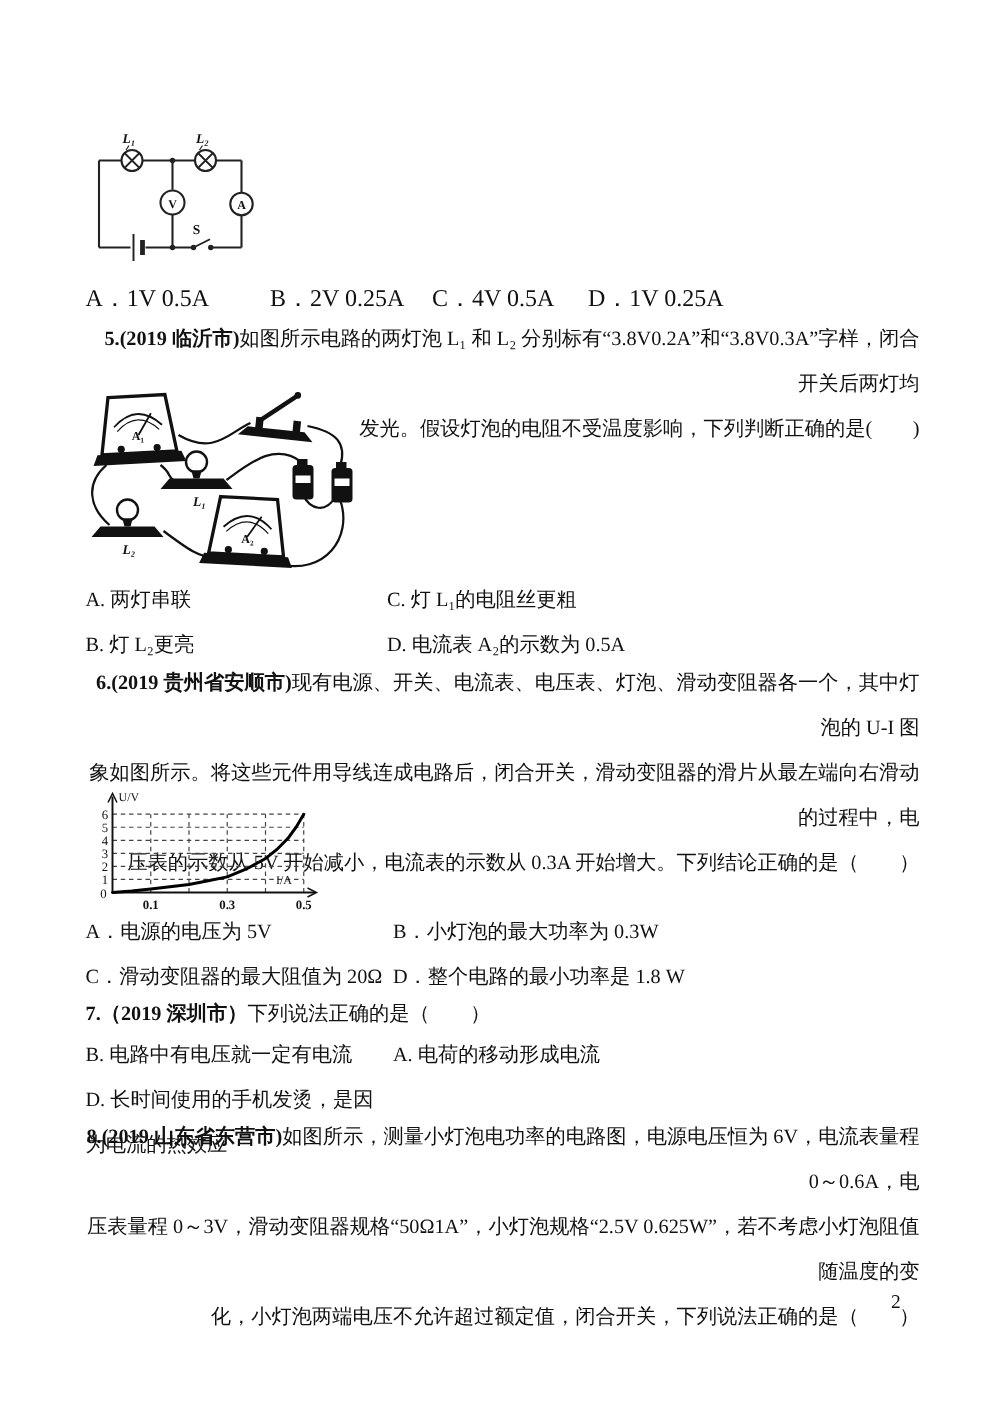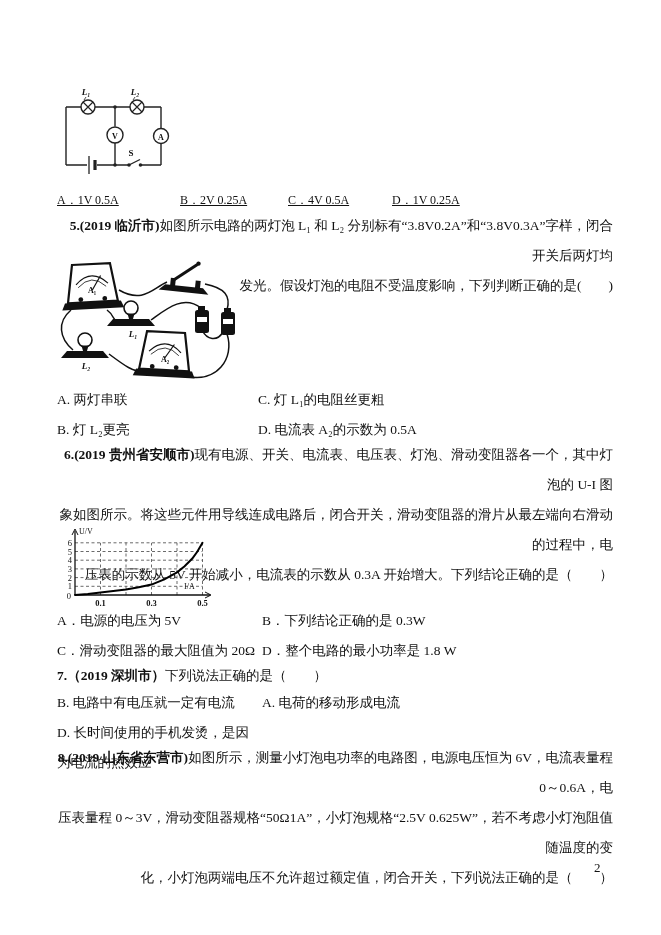--- a/index.html
+++ b/index.html
@@ -11,21 +11,21 @@
   }
   .abs { position:absolute; }
   .para {
     white-space:pre-line;
     font-size:13.5px; line-height:30px;
     width:556px; text-align:right;
   }
   .prefix { font-weight:bold; }
   .opt-row4 {
     display:grid; grid-template-columns:123px 108px 104px auto;
-    font-size:12px; line-height:20px; width:556px;text-decoration:underline;
+    font-size:16px; line-height:20px; width:556px;
   }
   .opt-grid {
     display:grid; grid-template-columns:205px auto;
     font-size:13.5px; line-height:30px; width:556px;
   }
   .opt-grid.narrow { grid-template-columns:201px auto; }
   .qhead { font-size:13.5px; line-height:30px; }
   .pagenum { font-size:13px; }
   svg text { font-family:"Liberation Serif","DejaVu Serif",serif; }
   .figlabel { font-size:9px; font-weight:bold; }
@@ -216,21 +216,21 @@
     </g>
     <g font-size="8.5" font-weight="bold" text-anchor="middle" fill="#111">
       <text x="42.5" y="82">0.1</text>
       <text x="93.5" y="82">0.3</text>
       <text x="144.5" y="82">0.5</text>
     </g>
   </svg>
 
   <div class="abs opt-grid" style="left:57px;top:606px;">
     <span>A．电源的电压为 5V</span>
-    <span>B．下列结论正确的是 0.3W</span>
+    <span>B．小灯泡的最大功率为 0.3W</span>
     <span>C．滑动变阻器的最大阻值为 20Ω</span>
     <span>D．整个电路的最小功率是 1.8 W</span>
   </div>
 
   <p class="abs qhead" style="left:57px;top:661px;text-align:center;"><span class="prefix">7.（2019 深圳市）</span><span>下列说法正确的是（　　）</span></p>
 
   <div class="abs opt-grid" style="left:57px;top:688px;">
     <span>B. 电路中有电压就一定有电流</span>
     <span>A. 电荷的移动形成电流</span>
     <span>D. 长时间使用的手机发烫，是因为电流的热效应</span>

